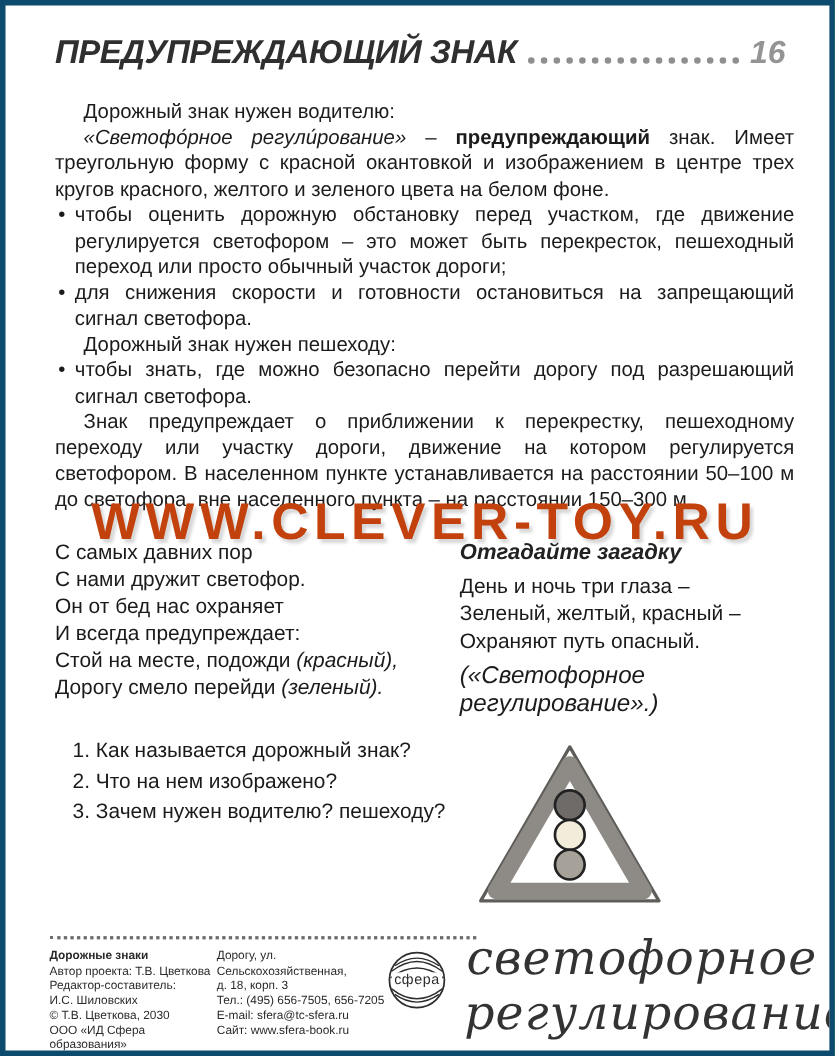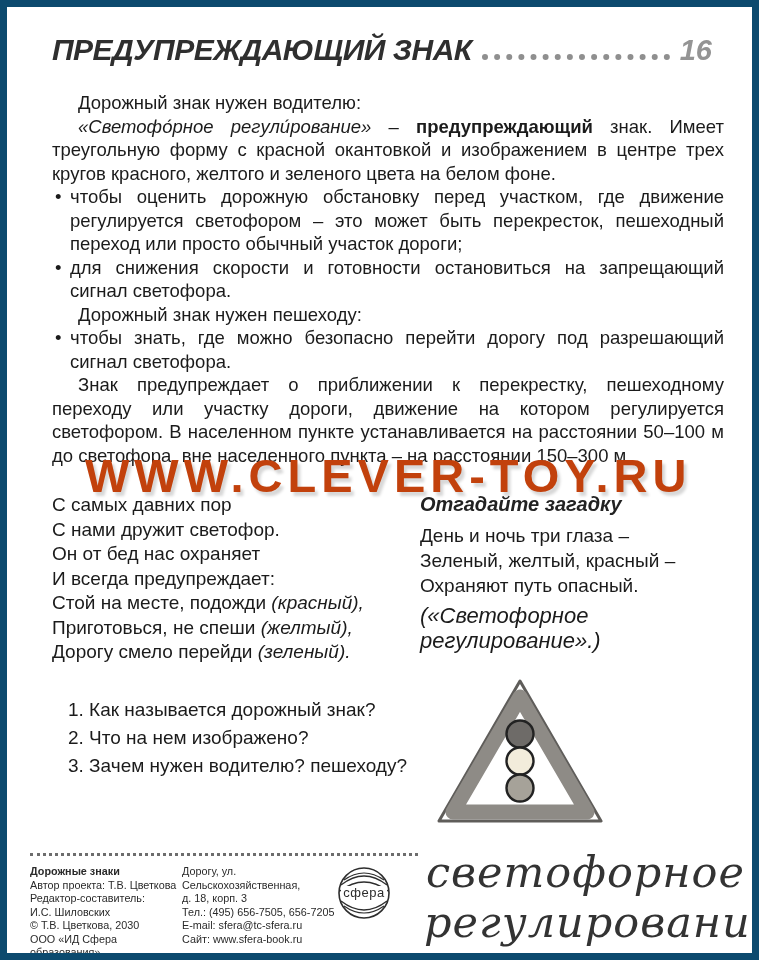--- a/index.html
+++ b/index.html
@@ -1,20 +1,20 @@
 <!DOCTYPE html>
 <html lang="ru"><head>
 <meta charset="utf-8">
 <style>
   html,body{margin:0;padding:0;background:#ffffff;}
   .page{
     position:relative;
     width:759px;height:960px;
     background:#ffffff;
-    border:7px solid #0c4a6e;
+    border:5px solid #0c4a6e;
     box-sizing:border-box;
     overflow:hidden;
     font-family:"Liberation Sans",sans-serif;
     color:#1b1b1b;
   }
 
   
   .header{
     position:absolute;top:26px;left:45px;right:40px;
     display:flex;align-items:flex-end;
@@ -75,21 +75,21 @@
   .caption{
     margin:10px 0 0 6px;
     font-family:"DejaVu Serif",serif;font-style:italic;
     font-size:43px;line-height:50px;color:#333;
     letter-spacing:1px;white-space:nowrap;
   }
   .caption .c2{margin-left:-2px;}
 
   
   .footer{
-    position:absolute;top:846px;left:23px;width:600px;height:100px;z-index:1;
+    position:absolute;top:846px;left:40px;width:600px;height:100px;z-index:1;
   }
   .foot-sep{
     width:388px;height:0;border-top:3px dotted #6d6d6d;margin-bottom:6px;
   }
   .foot-col{
     position:absolute;top:12px;
     font-size:10.8px;line-height:13.5px;color:#2a2a2a;
   }
   .fc1{left:0;width:150px;}
   .fc2{left:152px;width:160px;}
@@ -127,21 +127,20 @@
 
   <div class="watermark">WWW.CLEVER-TOY.RU</div>
 
   <div class="col col-left">
     <div class="poem">
       <div class="line"><span>С самых давних пор</span><span class="note"></span></div>
       <div class="line"><span>С нами дружит светофор.</span><span class="note"></span></div>
       <div class="line"><span>Он от бед нас охраняет</span><span class="note"></span></div>
       <div class="line"><span>И всегда предупреждает:</span><span class="note"></span></div>
       <div class="line"><span>Стой на месте, подожди </span><span class="note">(красный),</span></div>
-      <div class="line"><span>Приготовься, не спеши </span><span class="note">(желтый),</span></div>
       <div class="line"><span>Дорогу смело перейди </span><span class="note">(зеленый).</span></div>
     </div>
     <div class="questions">
       <div class="line">1. Как называется дорожный знак?</div>
       <div class="line">2. Что на нем изображено?</div>
       <div class="line">3. Зачем нужен водителю? пешеходу?</div>
     </div>
   </div>
 
   <div class="col col-right">

